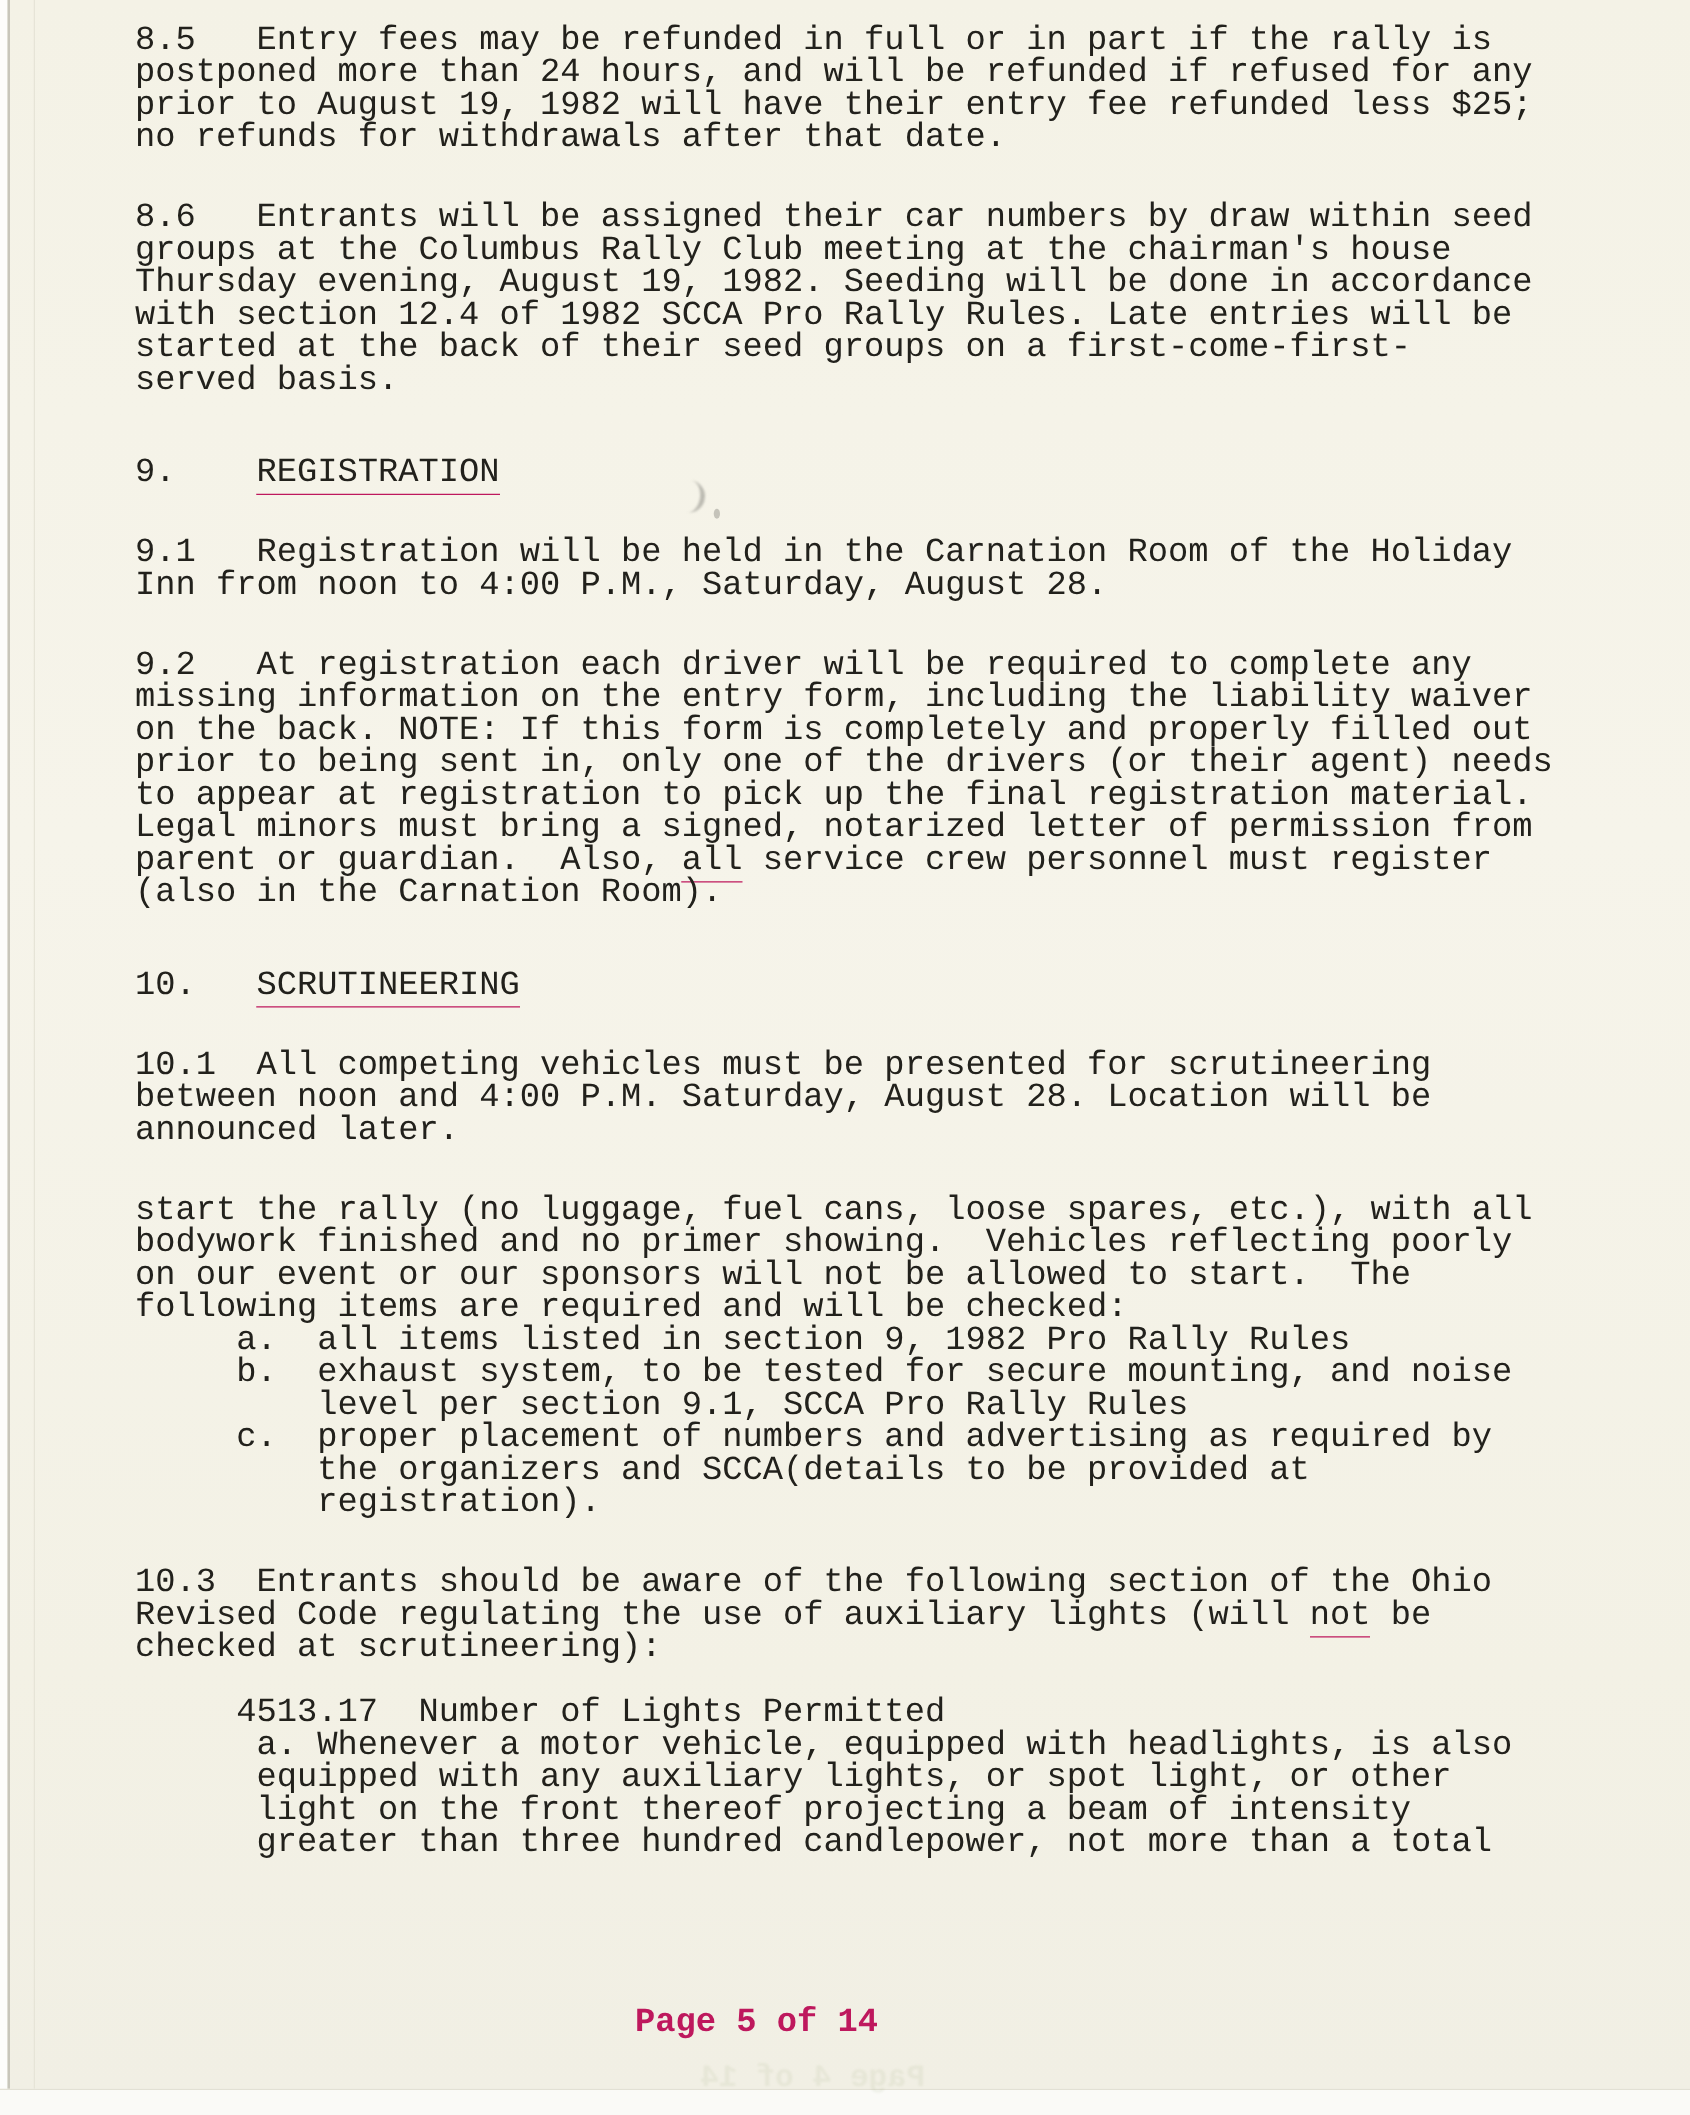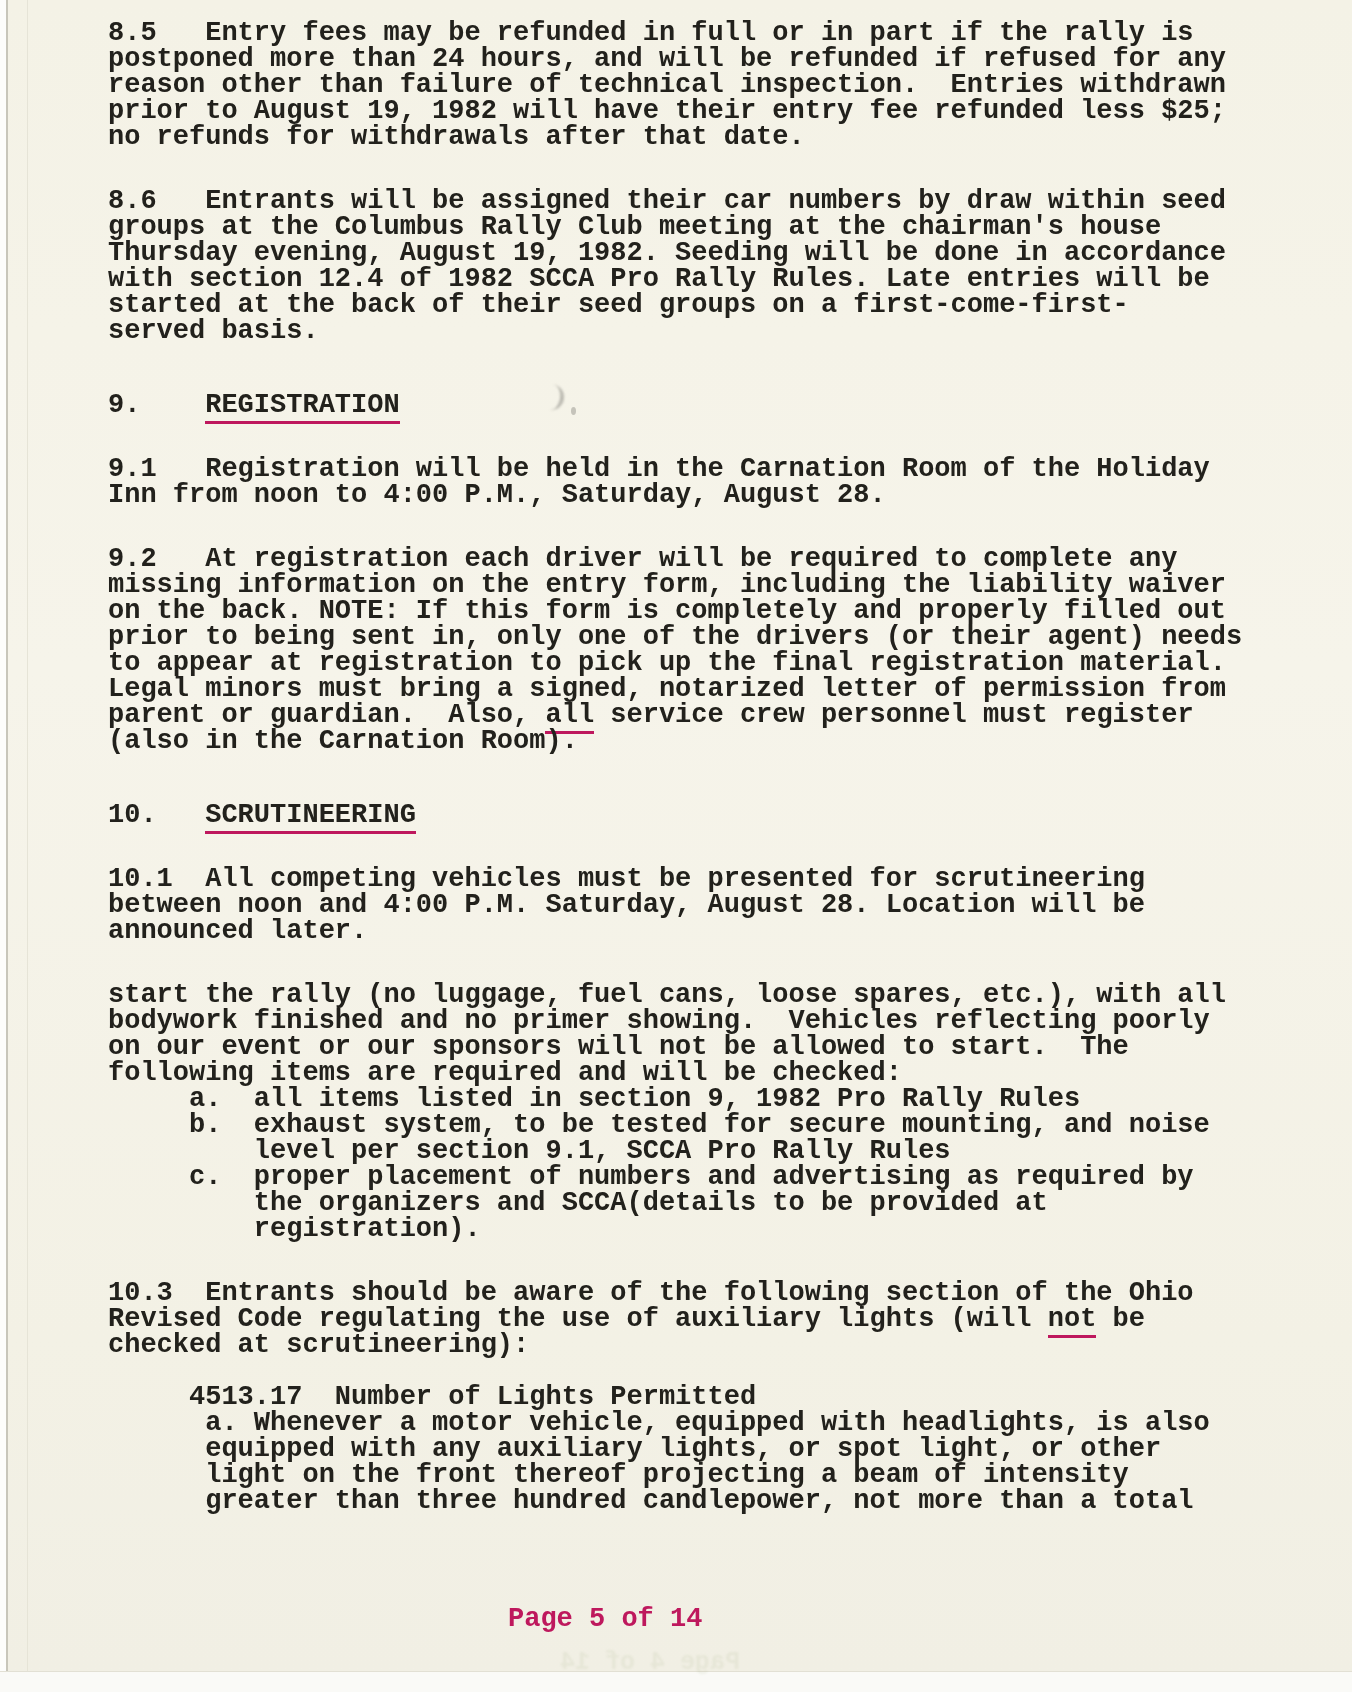--- a/index.html
+++ b/index.html
@@ -15,25 +15,25 @@
   .edge-white{position:absolute;left:0;top:0;width:6px;height:1692px;background:#fdfdfb;}
   .edge-line{position:absolute;left:6px;top:0;width:2px;height:1672px;background:#c8c6ba;}
   .edge-line2{position:absolute;left:27px;top:0;width:1px;height:1672px;background:#e6e4d7;}
   .edge-shade{position:absolute;left:8px;top:0;width:19px;height:1672px;
     background:linear-gradient(90deg,#ecead d0,#f4f2e6);opacity:.6;}
   .bottom-strip{position:absolute;left:0;bottom:0;width:1352px;height:20px;
     background:#fafaf7;border-top:1px solid #e2e0d4;}
 
   .doc{
     position:absolute;left:108px;top:20px;width:1190px;
-    font-size:27px;line-height:26px;font-weight:bold;
+    font-size:27px;line-height:26px;font-weight:normal;
     color:#22211c;letter-spacing:0;
   }
   .line{white-space:pre;}
-  .u{border-bottom:3px solid #be185d;padding-bottom:1px;}
+  .u{border-bottom:1px solid #be185d;padding-bottom:1px;}
   .block{margin-top:38px;}
   .b-first{margin-top:0;}
   .b-heading{margin-top:48px;}
   .b-sub{margin-top:26px;}
 
   .footer{
     position:absolute;left:508px;top:1606px;
     font-size:27px;line-height:26px;font-weight:bold;color:#be185d;
     white-space:pre;
   }
@@ -64,21 +64,20 @@
 <div class="edge-line"></div>
 <div class="edge-line2"></div>
 <div class="bottom-strip"></div>
 
 <div class="smudge"></div>
 
 <div class="doc">
     <div class="block b-para b-first">
       <div class="line"><span>8.5   Entry fees may be refunded in full or in part if the rally is</span></div>
       <div class="line"><span>postponed more than 24 hours, and will be refunded if refused for any</span></div>
-      <div class="line"><span>reason other than failure of technical inspection.  Entries withdrawn</span></div>
       <div class="line"><span>prior to August 19, 1982 will have their entry fee refunded less $25;</span></div>
       <div class="line"><span>no refunds for withdrawals after that date.</span></div>
     </div>
     <div class="block b-para">
       <div class="line"><span>8.6   Entrants will be assigned their car numbers by draw within seed</span></div>
       <div class="line"><span>groups at the Columbus Rally Club meeting at the chairman's house</span></div>
       <div class="line"><span>Thursday evening, August 19, 1982. Seeding will be done in accordance</span></div>
       <div class="line"><span>with section 12.4 of 1982 SCCA Pro Rally Rules. Late entries will be</span></div>
       <div class="line"><span>started at the back of their seed groups on a first-come-first-</span></div>
       <div class="line"><span>served basis.</span></div>

